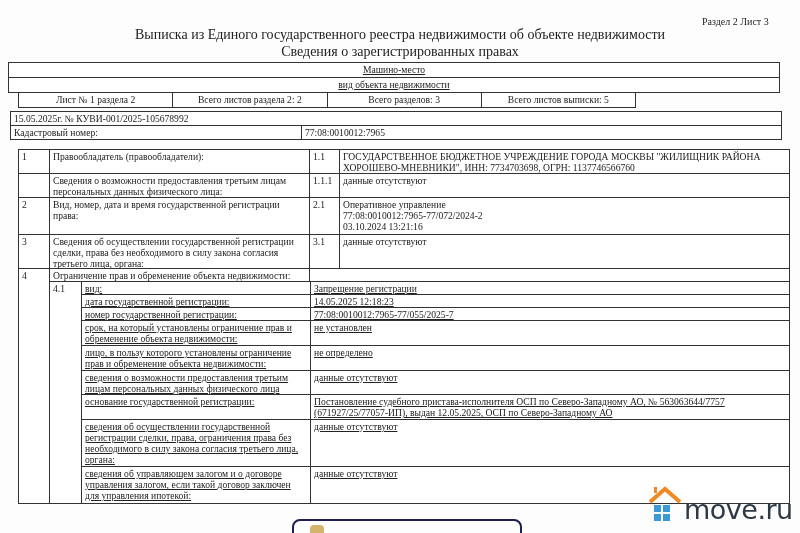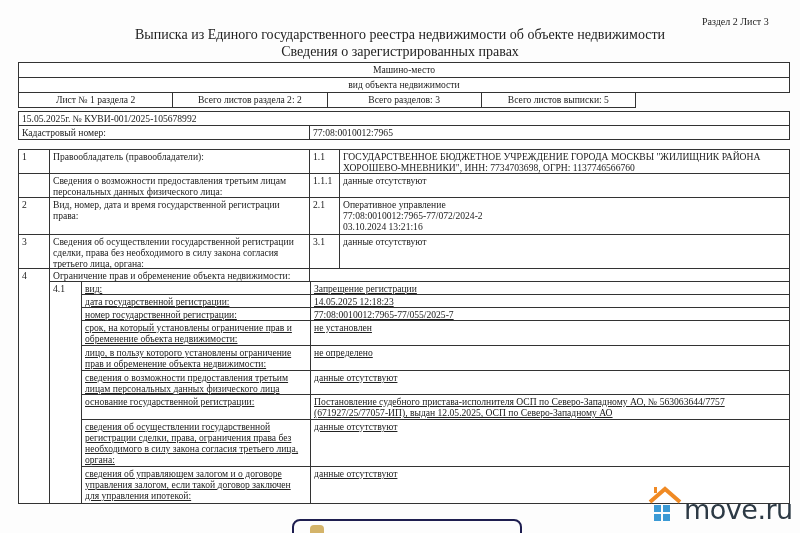--- a/index.html
+++ b/index.html
@@ -12,29 +12,29 @@
     .sheet-no { position: absolute; top: 16px; left: 702px; font-size: 10px; }
 
     .box { position: absolute; border: 1px solid #333; background: #fff; }
     .row { display: flex; border-bottom: 1px solid #333; }
     .row:last-child { border-bottom: none; }
     .cell { padding: 1px 3px; border-right: 1px solid #333; }
     .cell:last-child { border-right: none; }
     .center { text-align: center; }
 
     
-    #objtype { left: 18px; top: 62px; width: 772px; }
+    #objtype { left: 8px; top: 62px; width: 772px; text-decoration: underline; }
     #objtype .row .cell { width: 100%; height: 14px; }
 
     
     #sheets { left: 18px; top: 92px; width: 618px; }
     #sheets .cell { height: 14px; flex: 1; }
 
     
-    #docinfo { left: 18px; top: 111px; width: 772px; }
+    #docinfo { left: 10px; top: 111px; width: 772px; }
     #docinfo .cell { height: 13px; }
 
     
     #main { left: 18px; top: 149px; width: 772px; }
     .c-num { width: 31px; flex: none; }
     .c-lbl { width: 260px; flex: none; }
     .c-sub { width: 30px; flex: none; }
     .c-val { flex: 1; }
 
     .sec4 { display: flex; }

